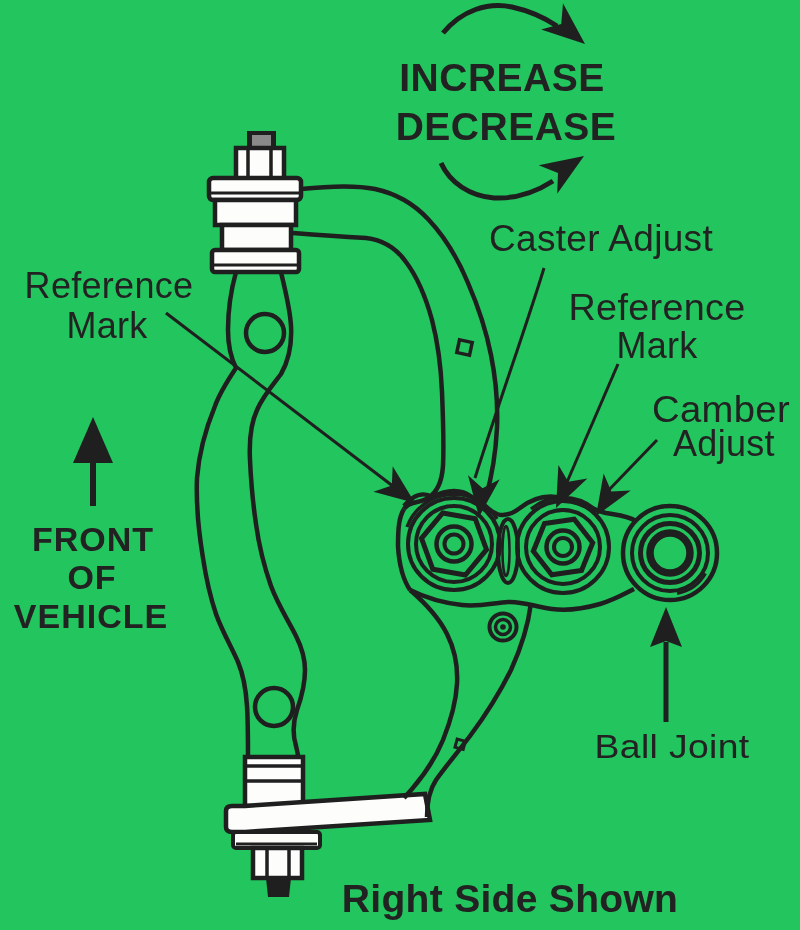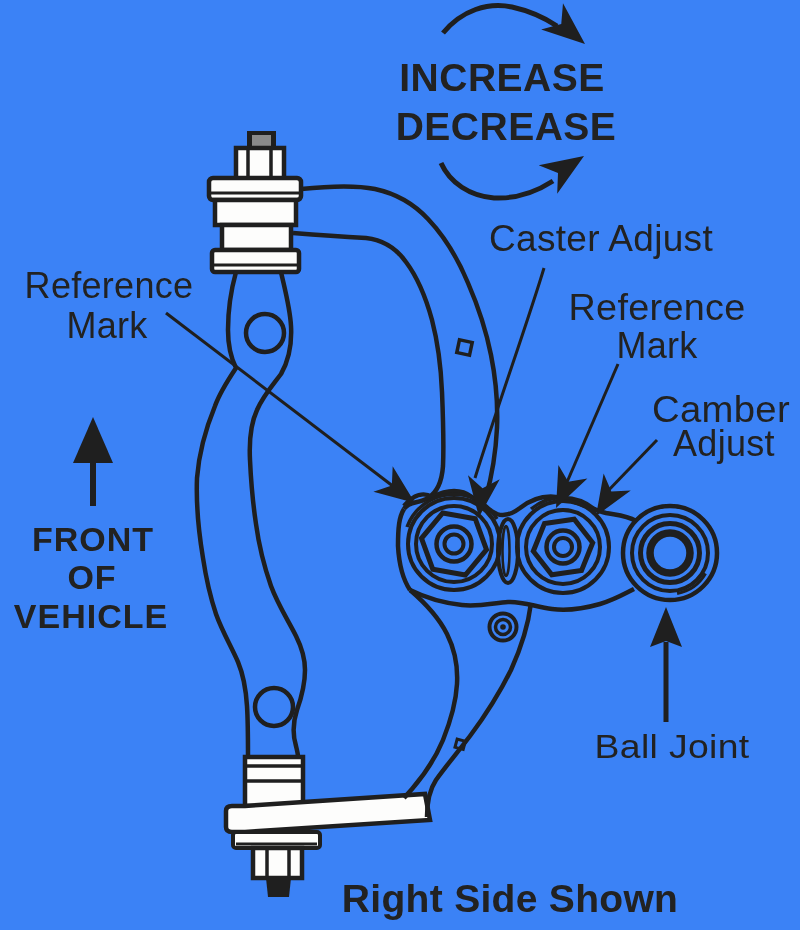--- a/index.html
+++ b/index.html
@@ -1,16 +1,16 @@
 <!DOCTYPE html>
 <html><head>
 <meta charset="utf-8">
 <style>
   html,body{margin:0;padding:0;background:#ffffff;}
-  .page{position:relative;width:800px;height:930px;background:#3b82f6;overflow:hidden;
+  .page{position:relative;width:800px;height:930px;background:#22c55e;overflow:hidden;
         font-family:"Liberation Sans", sans-serif;}
   svg{display:block;filter:blur(0.7px);}
   .ink-stroke{stroke:#1f1f1f;fill:none;}
   .ink-fill{fill:#1f1f1f;stroke:none;}
   .white-fill{fill:#fdfdfc;}
   text{fill:#222222;}
   .t-big{font-size:39px;font-weight:bold;letter-spacing:0.5px;}
   .t-label{font-size:36px;font-weight:normal;letter-spacing:0.3px;}
   .t-label-s{font-size:33px;font-weight:normal;letter-spacing:0.3px;}
   .t-front{font-size:34px;font-weight:bold;letter-spacing:1px;}

